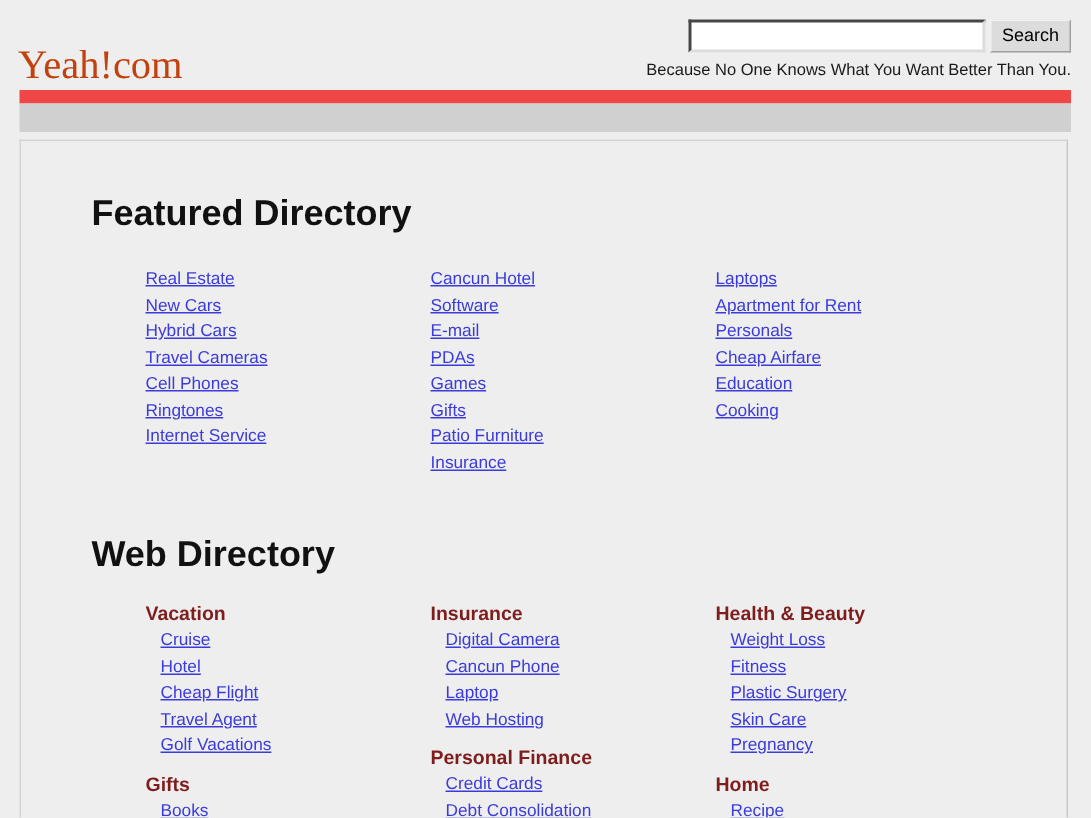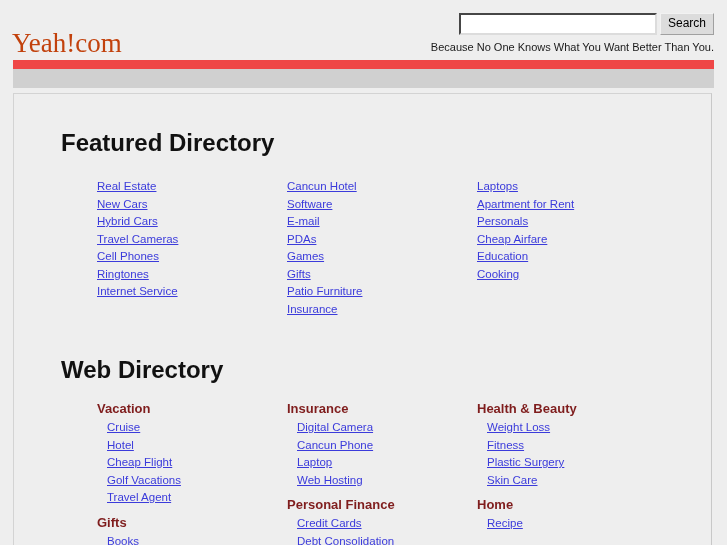--- a/index.html
+++ b/index.html
@@ -221,22 +221,22 @@
 
   <div class="cols web-cols">
 
     <div class="web-col">
       <div class="group">
         <div class="group-title">Vacation</div>
         <ul>
           <li><a class="dir-link" href="#">Cruise</a></li>
           <li><a class="dir-link" href="#">Hotel</a></li>
           <li><a class="dir-link" href="#">Cheap Flight</a></li>
+          <li><a class="dir-link" href="#">Travel Agent</a></li>
           <li><a class="dir-link" href="#">Golf Vacations</a></li>
-          <li><a class="dir-link" href="#">Travel Agent</a></li>
         </ul>
       </div>
       <div class="group">
         <div class="group-title">Gifts</div>
         <ul>
           <li><a class="dir-link" href="#">Books</a></li>
           <li><a class="dir-link" href="#">DVD</a></li>
 
         </ul>
       </div>
@@ -263,20 +263,21 @@
     </div>
 
     <div class="web-col">
       <div class="group">
         <div class="group-title">Health &amp; Beauty</div>
         <ul>
           <li><a class="dir-link" href="#">Weight Loss</a></li>
           <li><a class="dir-link" href="#">Fitness</a></li>
           <li><a class="dir-link" href="#">Plastic Surgery</a></li>
           <li><a class="dir-link" href="#">Skin Care</a></li>
+          <li><a class="dir-link" href="#">Pregnancy</a></li>
         </ul>
       </div>
       <div class="group">
         <div class="group-title">Home</div>
         <ul>
           <li><a class="dir-link" href="#">Recipe</a></li>
 
         </ul>
       </div>
     </div>

